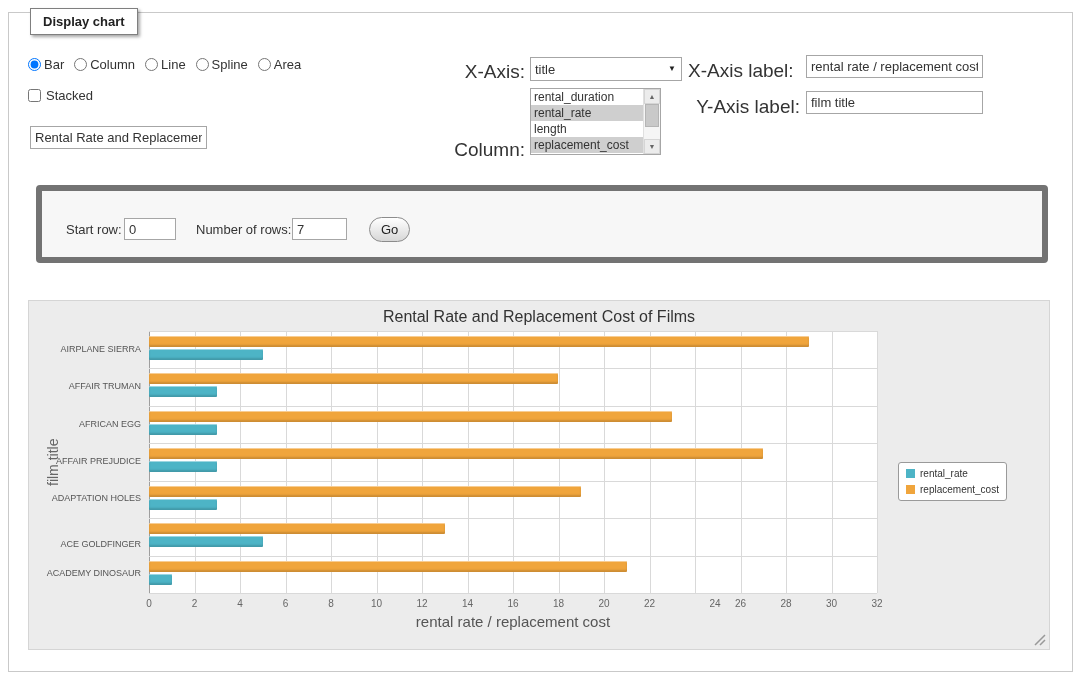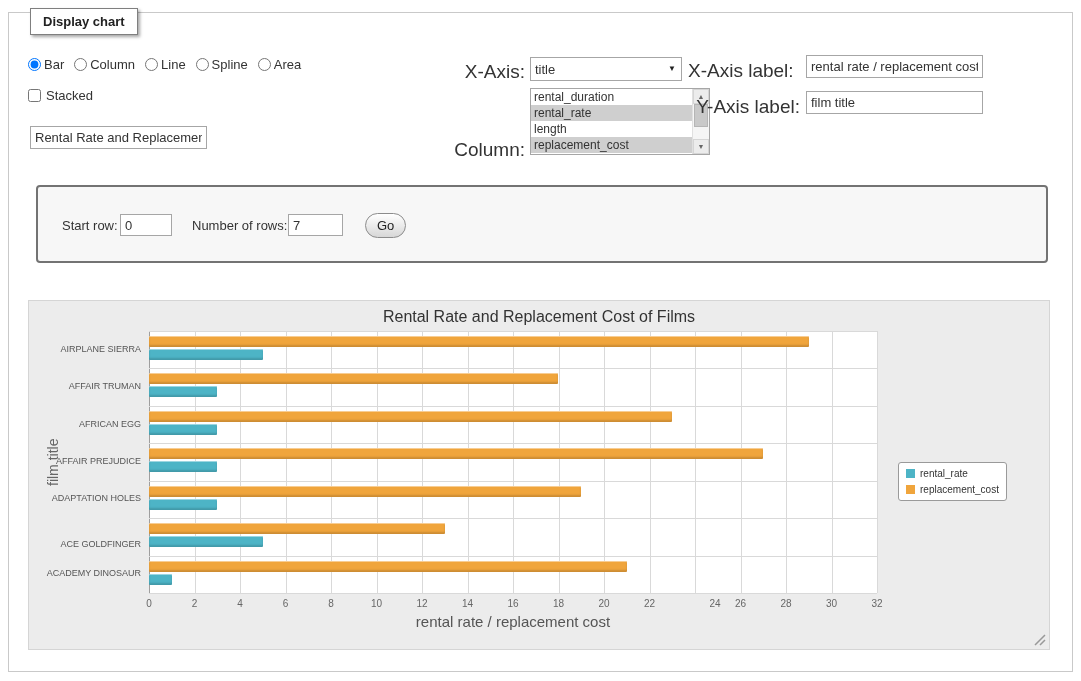--- a/index.html
+++ b/index.html
@@ -29,34 +29,34 @@
   .title-input { left:30px; top:126px; width:177px; }
   .xal-input { left:806px; top:55px; width:177px; }
   .yal-input { left:806px; top:91px; width:177px; }
 
   .select-wrap { position:absolute; left:530px; top:57px; width:152px; height:24px; }
   .select-wrap select { width:100%; height:100%; border:1px solid #a6a6a6; background:#fff; border-radius:0;
                         -webkit-appearance:none; appearance:none; padding:2px 18px 2px 4px;
                         font:13px "Liberation Sans",sans-serif; color:#333; }
   .select-arrow { position:absolute; right:6px; top:7px; font-size:8px; color:#222; pointer-events:none; }
 
-  .listbox { position:absolute; left:530px; top:88px; width:180px; height:67px; border:1px solid #a6a6a6;
+  .listbox { position:absolute; left:530px; top:88px; width:131px; height:67px; border:1px solid #a6a6a6;
              background:#fff; display:flex; }
   .listbox-options { flex:1; overflow:hidden; font-size:12px; }
   .list-option { height:16px; line-height:16px; padding:0 3px; white-space:nowrap; cursor:default; }
   .list-option.selected { background:#cfcfcf; }
   .scrollbar { width:17px; background:#f5f5f5; border-left:1px solid #e0e0e0; position:relative; }
   .sb-btn { position:absolute; left:0; right:0; height:15px; background:#ececec; border:1px solid #d5d5d5;
             display:flex; align-items:center; justify-content:center; font-size:7px; color:#666; }
   .sb-up { top:0; } .sb-down { bottom:0; }
   .sb-thumb { position:absolute; left:1px; right:1px; top:15px; height:23px; background:#c9c9c9; border:1px solid #b5b5b5; }
 
   
   .row-panel { position:absolute; left:36px; top:185px; width:1012px; height:78px; background:#f7f7f7;
-               border:2px solid #737373; border-radius:4px; }
+               border:6px solid #737373; border-radius:4px; }
   .rp-label { position:absolute; top:31px; font-size:13px; color:#333; }
   .row-panel .text-input { height:22px; }
   .go-button { position:absolute; left:327px; top:26px; height:25px; padding:0 11px; border:1px solid #8c8c8c;
                border-radius:13px; background:linear-gradient(#ffffff,#d7d7d7); font:13px "Liberation Sans",sans-serif;
                color:#222; cursor:pointer; }
 
   
   .chart-panel { position:absolute; left:28px; top:300px; width:1022px; height:350px; background:#ececec;
                  border:1px solid #d5d5d5; overflow:hidden; }
   .chart-title { position:absolute; top:7px; left:0; right:0; text-align:center; font-size:16px; color:#333; }

